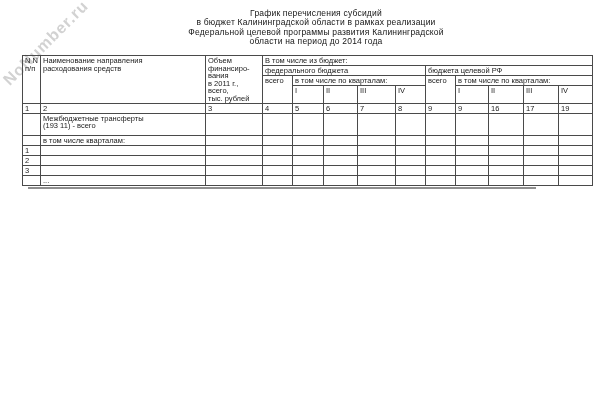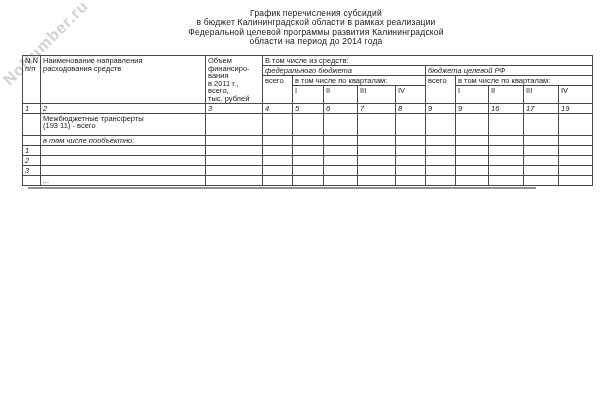--- a/index.html
+++ b/index.html
@@ -50,21 +50,21 @@
     padding: 1px 2px 0 2px;
     font-size: 7.5px;
     line-height: 7.6px;
     font-weight: normal;
     text-align: left;
     vertical-align: top;
     white-space: pre-line;
     overflow: hidden;
   }
   tr.h9  { height: 9px; padding-left: 28px; }
-  tr.h10 { height: 10px; font-style: italic; }
+  tr.h10 { height: 10px; }
   tr.h18 { height: 18px; }
   tr.h22 { height: 22px; }
   .rule {
     position: absolute;
     left: 28px;
     top: 187px;
     width: 508px;
     height: 2px;
     background: #8f8f8f;
   }
@@ -104,21 +104,21 @@
         <th rowspan="4">N N
 п/п</th>
         <th rowspan="4">Наименование направления
 расходования средств</th>
         <th rowspan="4">Объем
 финансиро-
 вания
 в 2011 г.,
 всего,
 тыс. рублей</th>
-        <th colspan="10">В том числе из средств:</th>
+        <th colspan="10">В том числе из бюджет:</th>
       </tr>
       <tr class="h10">
         <th colspan="5">федерального бюджета</th>
         <th colspan="5">бюджета целевой РФ</th>
       </tr>
       <tr class="h9">
         <th rowspan="2">всего</th>
         <th colspan="4">в том числе по кварталам:</th>
         <th rowspan="2">всего</th>
         <th colspan="4">в том числе по кварталам:</th>
@@ -160,21 +160,21 @@
         <td></td>
           <td></td>
         <td></td>
           <td></td>
         <td></td>
           <td></td>
         <td></td>
       </tr>
       <tr class="h10">
         <td></td>
-        <td>в том числе пообъектно:</td>
+        <td>в том числе кварталам:</td>
         <td></td>
           <td></td>
         <td></td>
           <td></td>
         <td></td>
           <td></td>
         <td></td>
           <td></td>
         <td></td>
           <td></td>

